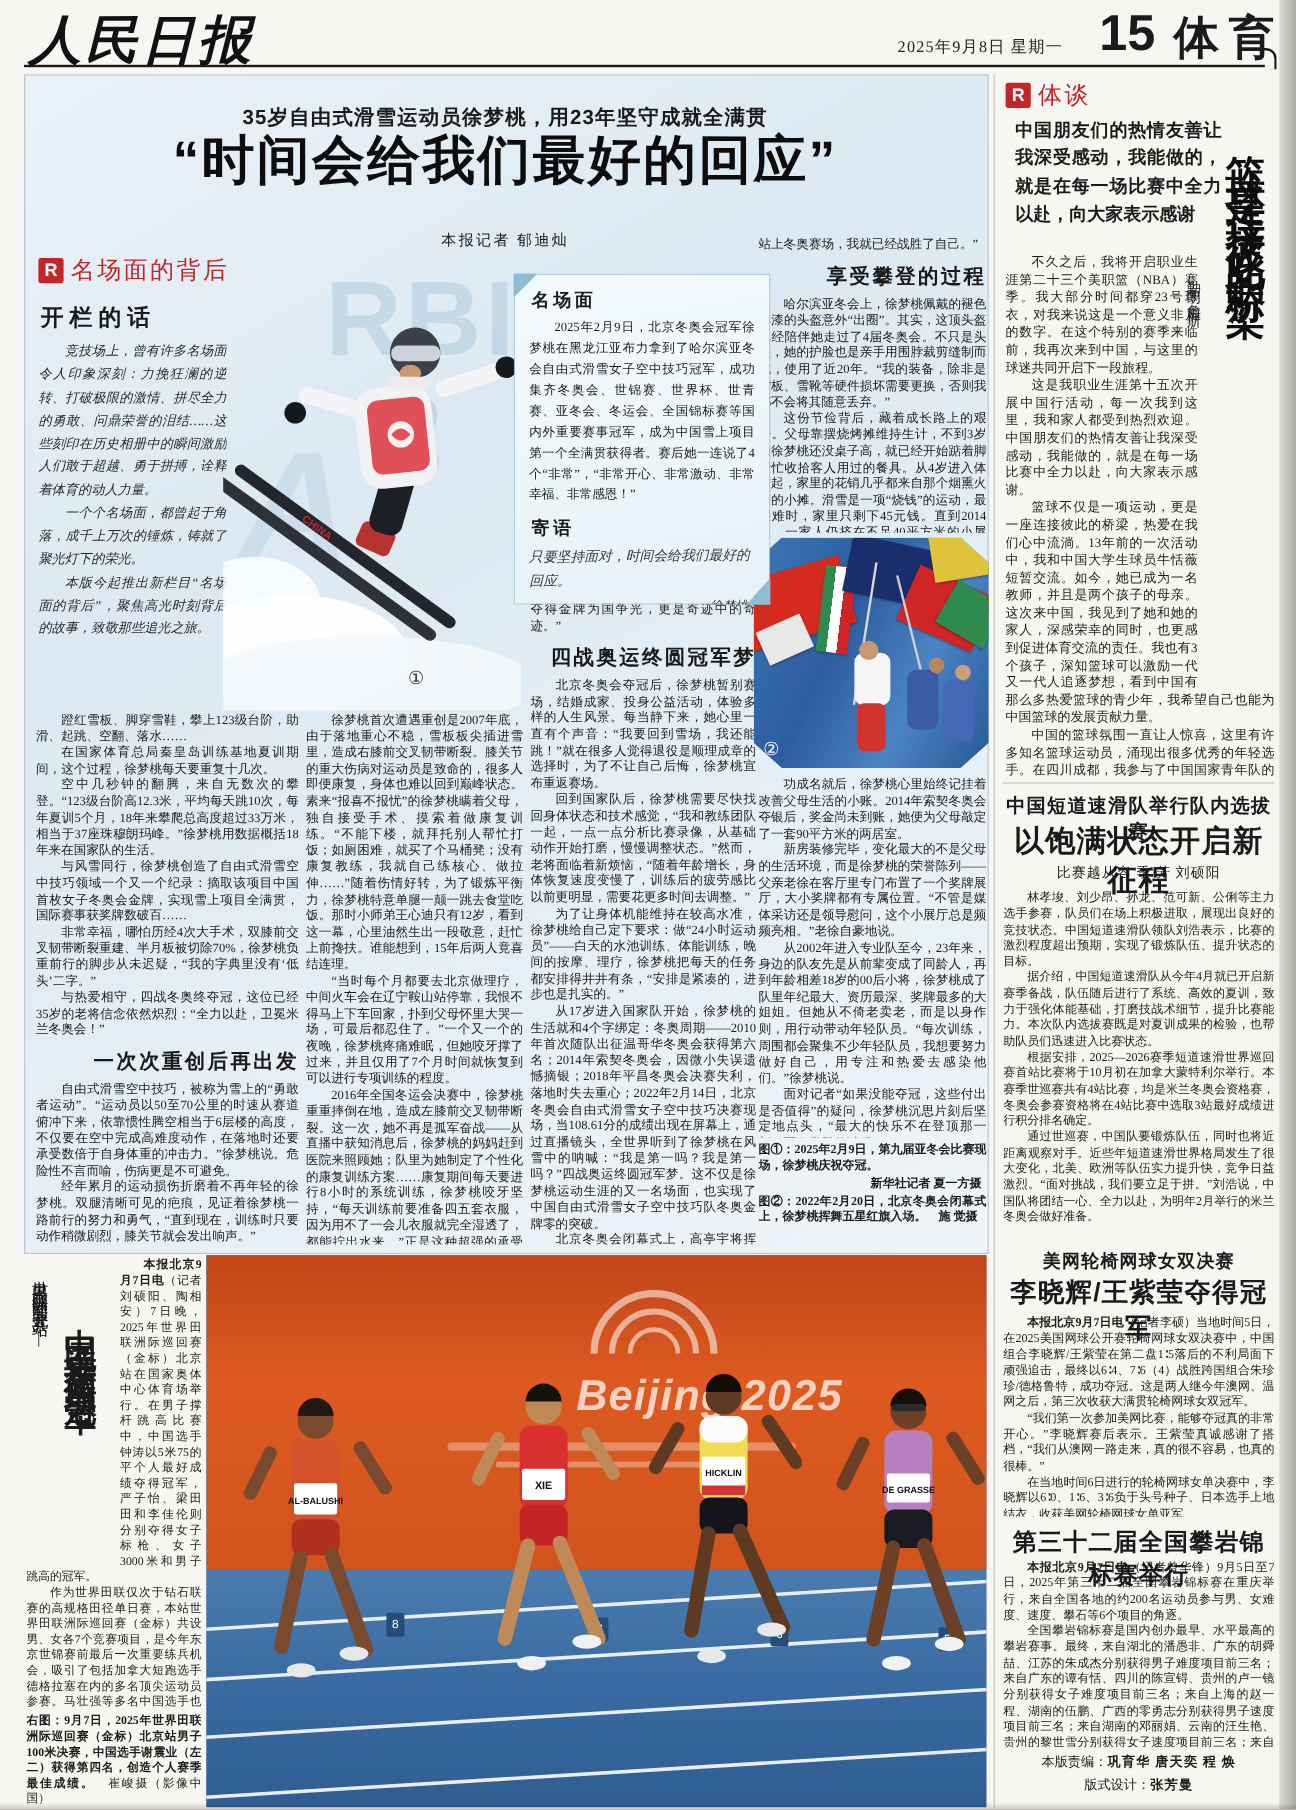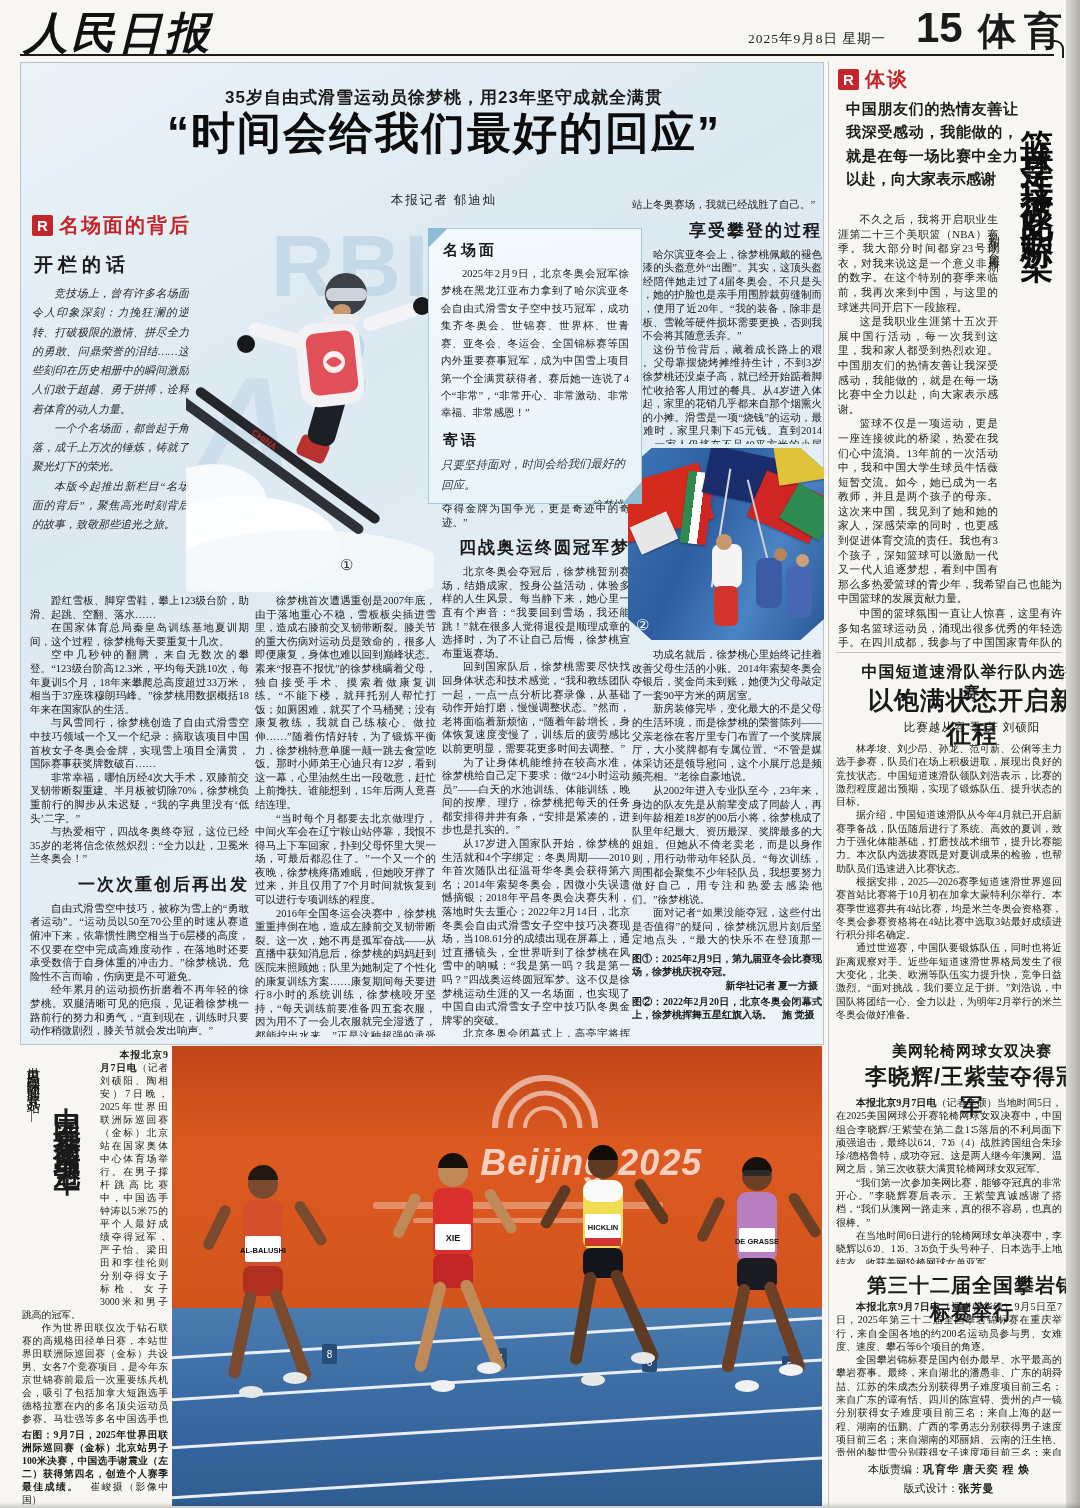--- a/index.html
+++ b/index.html
@@ -1,41 +1,41 @@
 <!DOCTYPE html>
 <html><head>
 <meta charset="utf-8">
 <style>
   html,body{margin:0;padding:0;background:#9a9891;}
   .page{position:relative;width:1080px;height:1508px;margin:0 auto;background:#f7f6f2;
         font-family:"Liberation Serif",serif;color:#1a1a1a;overflow:hidden;}
   .abs{position:absolute;}
   .sans{font-family:"Liberation Sans",sans-serif;}
-  .center{text-align:center;padding-left:23px;}
+  .center{text-align:center;}
   .just{text-align:justify;}
 
   
   .masthead-logo{left:24px;top:4px;font-size:44px;font-weight:bold;font-style:italic;letter-spacing:3px;color:#111;}
   .m-date{left:748px;top:30px;font-size:13.5px;letter-spacing:1px;color:#222;}
   .m-page{left:916px;top:4px;font-size:42px;font-weight:bold;font-family:"Liberation Sans",sans-serif;}
   .m-sec{left:978px;top:6px;font-size:38px;font-weight:900;letter-spacing:8px;font-family:"Liberation Sans",sans-serif;}
   .h-rule{left:20px;top:54px;width:1034px;height:2px;background:#1c1c1c;}
   .h-hook{left:1052px;top:40px;width:10px;height:16px;border-right:2px solid #1c1c1c;border-top:2px solid #1c1c1c;border-radius:0 9px 0 0;}
 
   
   .feature{left:20px;top:62px;width:802px;height:981px;border:1px solid #b9c6ce;
            background:linear-gradient(150deg,#eaf2f7 0%,#dce9f2 35%,#e4eef5 62%,#eef5f9 100%);overflow:hidden;}
   .wm{font-family:"Liberation Sans",sans-serif;font-weight:800;color:rgba(148,182,208,.34);z-index:0;}
   .kicker{left:20px;top:86px;width:802px;font-size:17px;font-weight:bold;letter-spacing:1px;}
   .headline{left:20px;top:104px;width:802px;font-size:44px;font-weight:900;letter-spacing:2px;color:#0d0d0d;}
   .byline{left:20px;top:192px;width:802px;font-size:12.5px;letter-spacing:2px;}
   .rtag{display:flex;align-items:center;gap:6px;}
   .rbox{width:21px;height:21px;background:#c2262b;color:#fff;font-weight:900;font-size:15px;
         display:flex;align-items:center;justify-content:center;font-family:"Liberation Sans",sans-serif;border-radius:2px;}
-  .rtag-label{font-size:20px;font-weight:700;color:#c2262b;letter-spacing:2px;}
+  .rtag-label{font-size:20px;font-weight:400;color:#c2262b;letter-spacing:2px;}
   .intro-title{left:34px;top:252px;font-size:19px;font-weight:900;letter-spacing:5px;}
   .intro-text{left:32px;top:284px;width:157px;height:306px;font-size:11px;line-height:1.75;font-style:italic;color:#26292c;overflow:hidden;}
   .intro-text p,.para{margin:0;text-indent:2em;}
   .col{overflow:hidden;}
   .para{font-size:10.5px;line-height:13.6px;}
   .lead-line{font-size:10.5px;line-height:13.6px;margin:0;}
   .subhead{font-size:17px;font-weight:900;letter-spacing:2px;text-align:right;margin:7px 0 6px 0;font-family:"Liberation Sans",sans-serif;}
 
   
   .panel{left:428px;top:228px;width:214px;height:276px;z-index:3;

